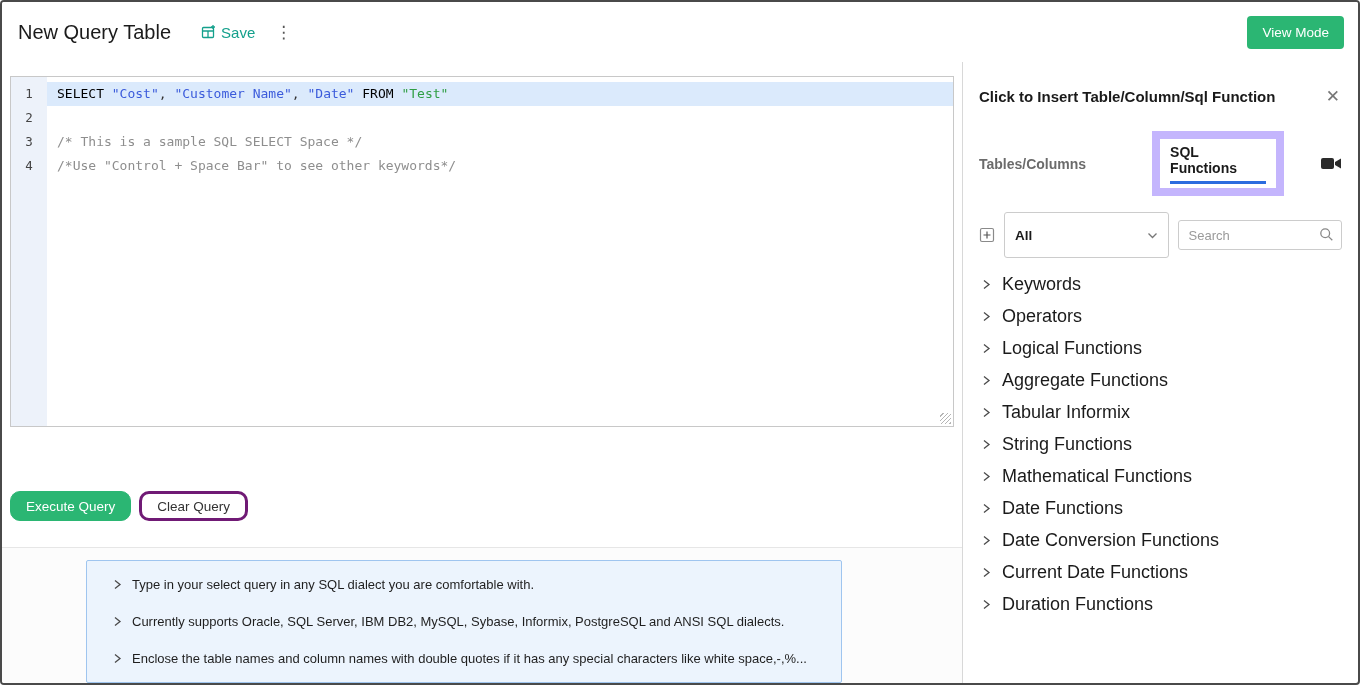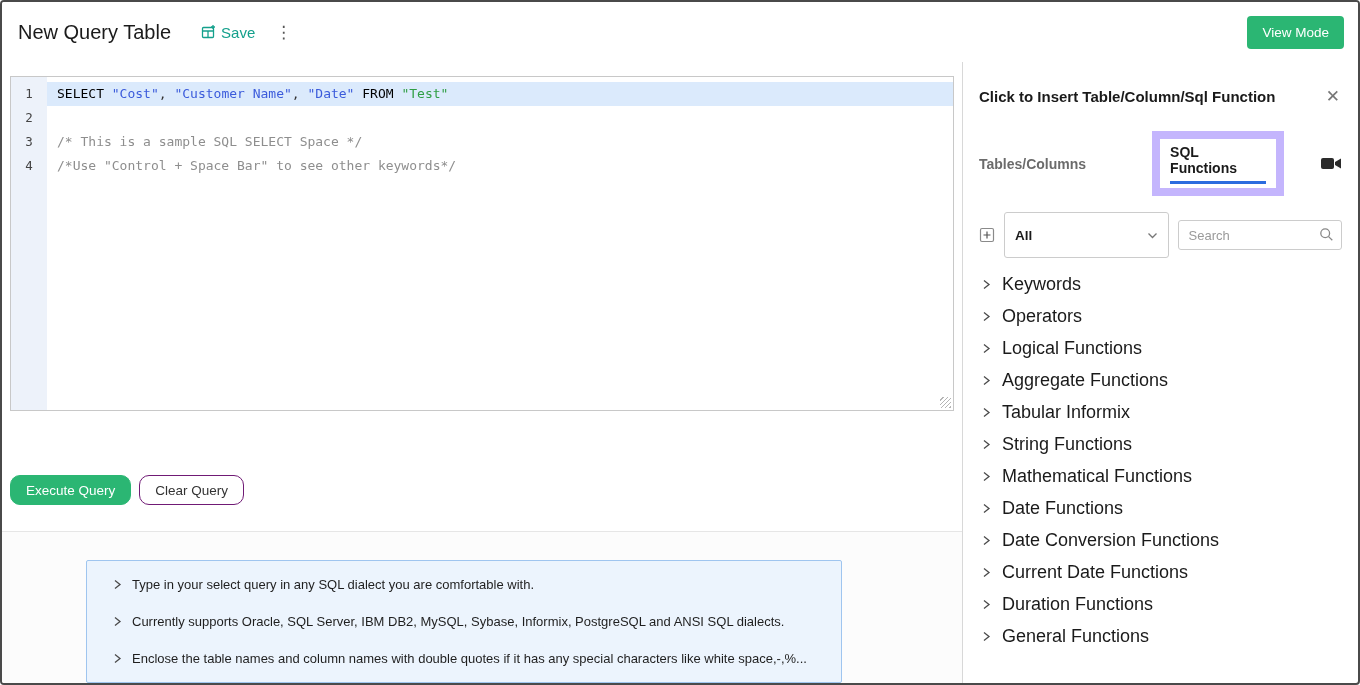--- a/index.html
+++ b/index.html
@@ -39,24 +39,24 @@
   .tok-strg { color: #2f9e44; }
   .tok-cm { color: #8e8e8e; }
   .tok-pl { color: #333; }
   .resize { position: absolute; right: 2px; bottom: 2px; width: 11px; height: 11px; cursor: nwse-resize;
             background: repeating-linear-gradient(135deg, transparent, transparent 2px, #b5b5b5 2px, #b5b5b5 3px); }
 
   
   .btn-row { display: flex; gap: 8px; margin: 16px 8px 0 8px; }
   .btn-row button { height: 30px; border-radius: 10px; font-size: 13.5px; font-family: inherit; cursor: pointer; padding: 0 15px; margin-top: 48px; }
   .exec { background: #2bb673; color: #fff; border: 1px solid #2bb673; }
-  .clear { background: #fff; color: #333; border: 1px solid #701a75; }
-
-  
-  .tips-section { margin-top: 26px; flex: 1; border-top: 1px solid #e6e6e6; background: #fcfcfc; padding: 28px 0 0 84px; }
+  .clear { background: #fff; color: #333; border: 3px solid #701a75; }
+
+  
+  .tips-section { margin-top: 26px; flex: 1; border-top: 1px solid #e6e6e6; background: #fcfcfc; padding: 12px 0 0 84px; }
   .tips-box { width: 756px; background: #ecf4fd; border: 1px solid #9fc5ef; border-radius: 2px; padding: 0 20px 16px 26px; }
   .tip-row { display: flex; align-items: flex-start; gap: 10px; margin-top: 22px; font-size: 13px; color: #1f1f1f; }
   .tip-row:first-child { margin-top: 16px; }
   .tip-row .chev { margin-top: 2px; }
 
   
   .right-panel { flex: 1; border-left: 1px solid #d8d8d8; padding: 0 16px; overflow: hidden; }
   .panel-head { margin-top: 24px; display: flex; justify-content: space-between; align-items: center; }
   .panel-title { font-size: 15px; font-weight: bold; color: #1a1a1a; }
   .close-x { font-size: 17px; color: #777; cursor: pointer; padding: 0 2px; }
@@ -285,25 +285,17 @@
             <span class="cat-label">Current Date Functions</span>
           </div>
           <div class="cat-row">
             <span class="chev">
               <svg width="9" height="11" viewBox="0 0 9 11">
                 <polyline points="2,1.5 7,5.5 2,9.5" fill="none" stroke="#4a4a4a" stroke-width="1.3"></polyline>
               </svg>
             </span>
             <span class="cat-label">Duration Functions</span>
           </div>
-          <div class="cat-row">
-            <span class="chev">
-              <svg width="9" height="11" viewBox="0 0 9 11">
-                <polyline points="2,1.5 7,5.5 2,9.5" fill="none" stroke="#4a4a4a" stroke-width="1.3"></polyline>
-              </svg>
-            </span>
-            <span class="cat-label">General Functions</span>
-          </div>
         </div>
     </div>
 
   </div>
 </div>
 
 </body></html>

